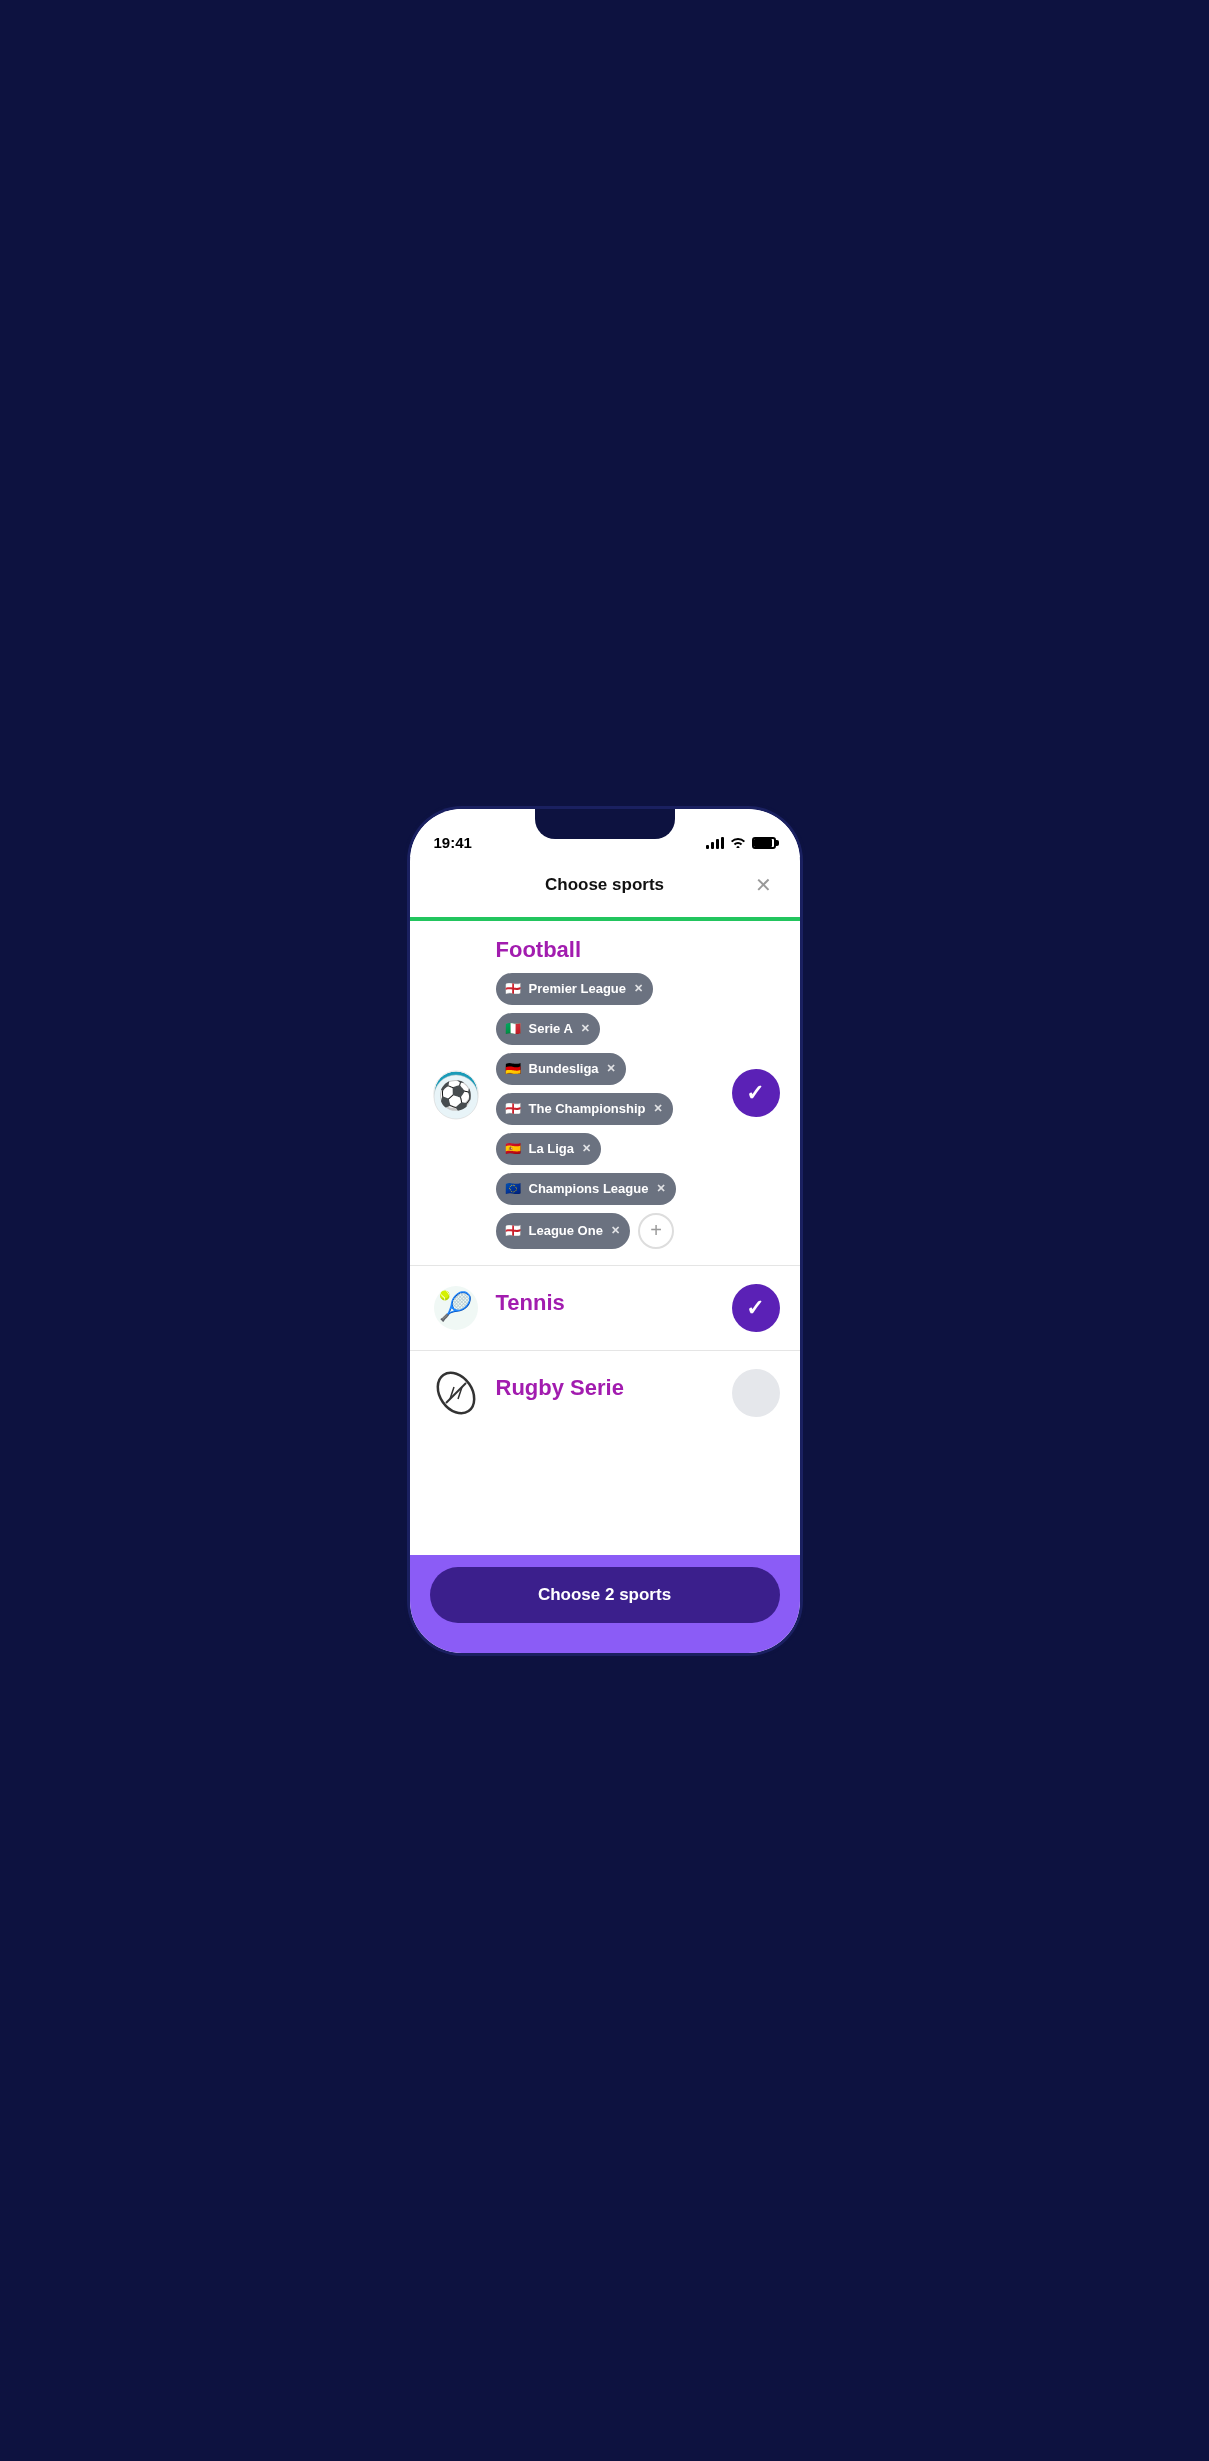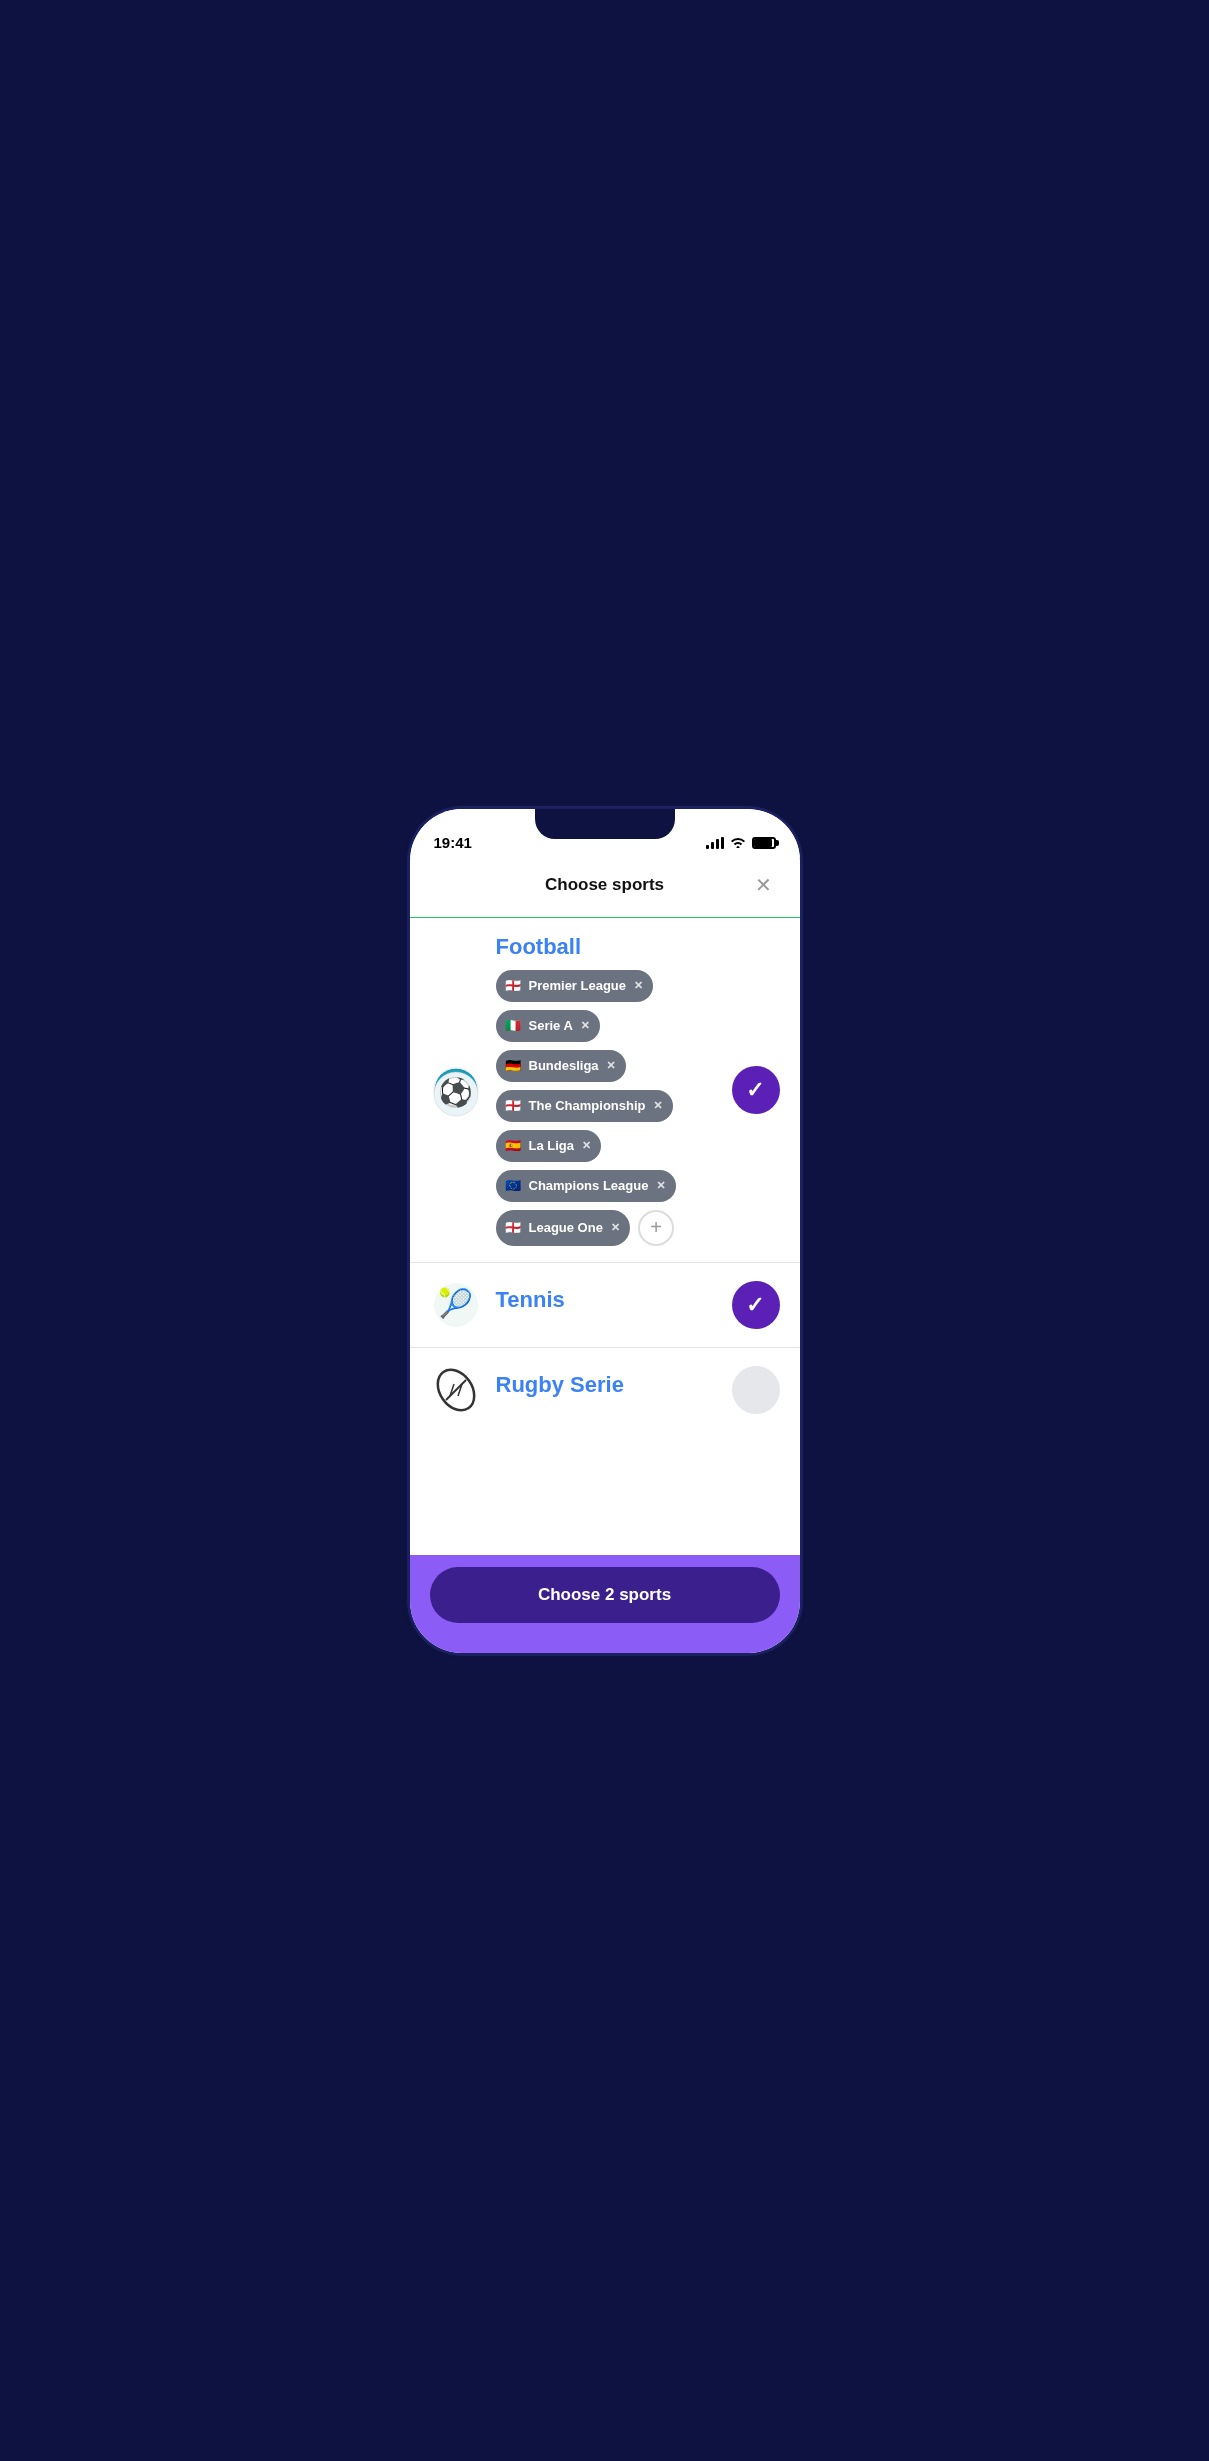--- a/index.html
+++ b/index.html
@@ -119,21 +119,21 @@
       background: #000;
       border-radius: 1px;
     }
 
     
     .header {
       padding: 12px 20px 16px;
       display: flex;
       align-items: center;
       justify-content: space-between;
-      border-bottom: 1px solid #22c55e;
+      border-bottom: 4px solid #22c55e;
     }
 
     .header-title {
       font-size: 17px;
       font-weight: 700;
       color: #111;
       flex: 1;
       text-align: center;
     }
 
@@ -185,21 +185,21 @@
       flex-shrink: 0;
     }
 
     .sport-info {
       flex: 1;
     }
 
     .sport-name {
       font-size: 22px;
       font-weight: 800;
-      color: #3b82f6;
+      color: #a21caf;
       margin-bottom: 10px;
     }
 
     .leagues-container {
       display: flex;
       flex-wrap: wrap;
       gap: 8px;
     }
 
     .league-chip {

